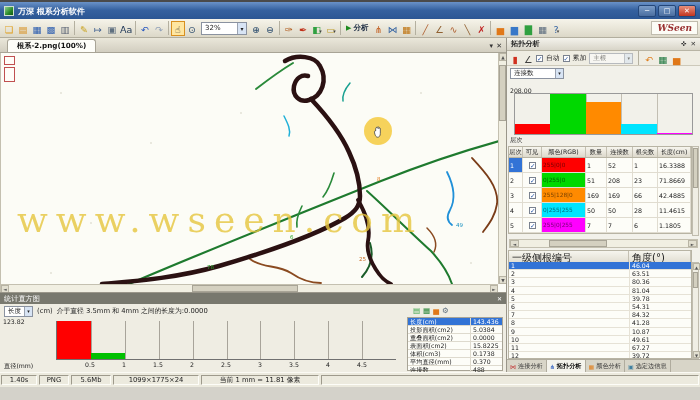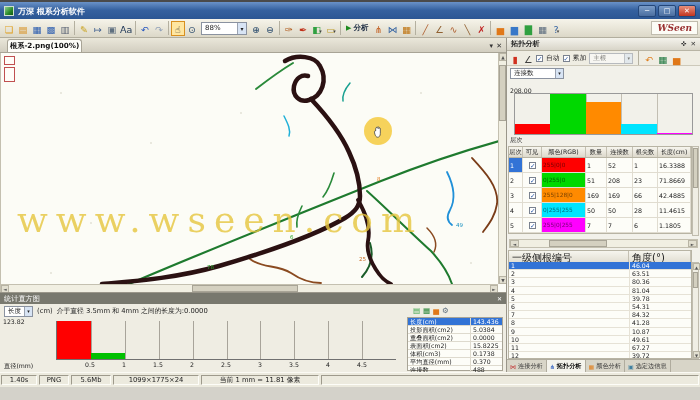--- a/index.html
+++ b/index.html
@@ -25,21 +25,21 @@
   .tb-combo-val{flex:1;font-size:7px;padding-left:3px;}
   .tb-combo-arr{width:9px;height:11px;background:#d8e4f4;border-left:1px solid #9aa2b0;font-size:6px;text-align:center;line-height:11px;}
   .tb-analyze{display:flex;align-items:center;gap:2px;padding:0 3px;font-size:7.5px;font-weight:bold;color:#1a2a40;}
   .tb-play{color:#1e8a1e;font-size:7px;}
   .logo{margin-left:auto;height:14px;padding:0 5px;background:#fcfcf6;border:1px solid #c0bcae;display:flex;align-items:center;
     font-family:"DejaVu Serif","Liberation Serif",serif;font-style:italic;font-weight:bold;font-size:9px;color:#9a3030;}
   
   .leftcol{position:absolute;left:0;top:38px;width:506px;height:334px;}
   .doctabs{position:absolute;left:0;top:0;width:100%;height:15px;background:linear-gradient(#eae7da,#d2cec0);
     border-bottom:1px solid #a8a496;display:flex;align-items:flex-end;}
-  .doc-tab{margin-left:7px;padding:1px 2px;background:#fdfdf8;border:1px solid #a8a496;border-bottom:none;
+  .doc-tab{margin-left:7px;padding:1px 9px;background:#fdfdf8;border:1px solid #a8a496;border-bottom:none;
     border-radius:3px 3px 0 0;font-size:7.2px;font-weight:bold;color:#111;}
   .tabctl{margin-left:auto;display:flex;gap:3px;padding:0 4px 2px 0;font-size:7px;color:#333;}
   .canvas{position:absolute;left:0;top:15px;width:506px;height:239px;background:#fcfcf6;overflow:hidden;border-left:1px solid #c4c0b0;}
   .rootsvg{position:absolute;left:0;top:0;}
   .watermark{position:absolute;left:16px;top:146px;font-family:"DejaVu Serif","Liberation Serif",serif;
     font-size:36px;letter-spacing:8px;color:#e6c63e;opacity:.8;white-space:nowrap;}
   .minibox1{position:absolute;left:3px;top:3px;width:11px;height:9px;border:1px solid #c05050;background:#fffdf8;}
   .minibox2{position:absolute;left:3px;top:14px;width:11px;height:15px;border:1px solid #c05050;background:#fffdf8;}
   .cursor{position:absolute;left:363px;top:64px;width:28px;height:28px;border-radius:50%;background:#f6cf4e;opacity:.92;
     display:flex;align-items:center;justify-content:center;}
@@ -150,21 +150,21 @@
         <span class="tb-icon" style="color: rgb(64, 96, 144);">↦</span>
         <span class="tb-icon" style="color: rgb(96, 112, 128);">▣</span>
         <span class="tb-icon" style="color: rgb(32, 56, 88);">Aa</span>
         <span class="tb-sep"></span>
         <span class="tb-icon" style="color: rgb(40, 88, 192);">↶</span>
         <span class="tb-icon" style="color: rgb(144, 160, 184);">↷</span>
         <span class="tb-sep"></span>
         <span class="tb-icon active" style="color: rgb(48, 48, 48);">☝</span>
         <span class="tb-icon" style="color: rgb(48, 80, 112);">⊙</span>
         <span class="tb-combo">
-          <span class="tb-combo-val">88%</span>
+          <span class="tb-combo-val">32%</span>
           <span class="tb-combo-arr">▾</span>
         </span>
         <span class="tb-icon" style="color: rgb(48, 80, 112);">⊕</span>
         <span class="tb-icon" style="color: rgb(48, 80, 112);">⊖</span>
         <span class="tb-sep"></span>
         <span class="tb-icon" style="color: rgb(176, 88, 24);">✑</span>
         <span class="tb-icon" style="color: rgb(192, 48, 24);">✒</span>
         <span class="tb-icon" style="color: rgb(48, 160, 64);">◧<span class="tb-dd">▾</span></span>
         <span class="tb-icon" style="color: rgb(192, 160, 48);">▭<span class="tb-dd">▾</span></span>
         <span class="tb-sep"></span>

